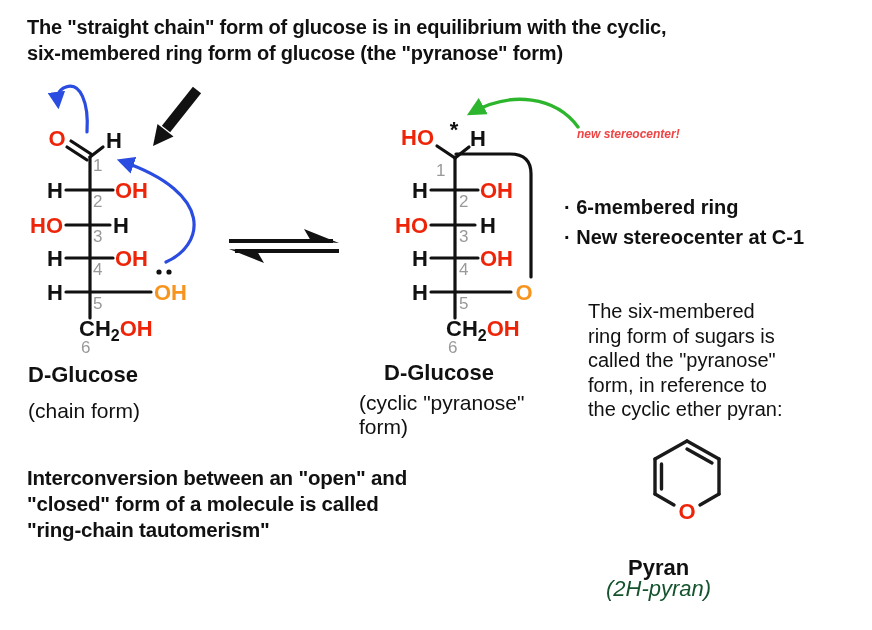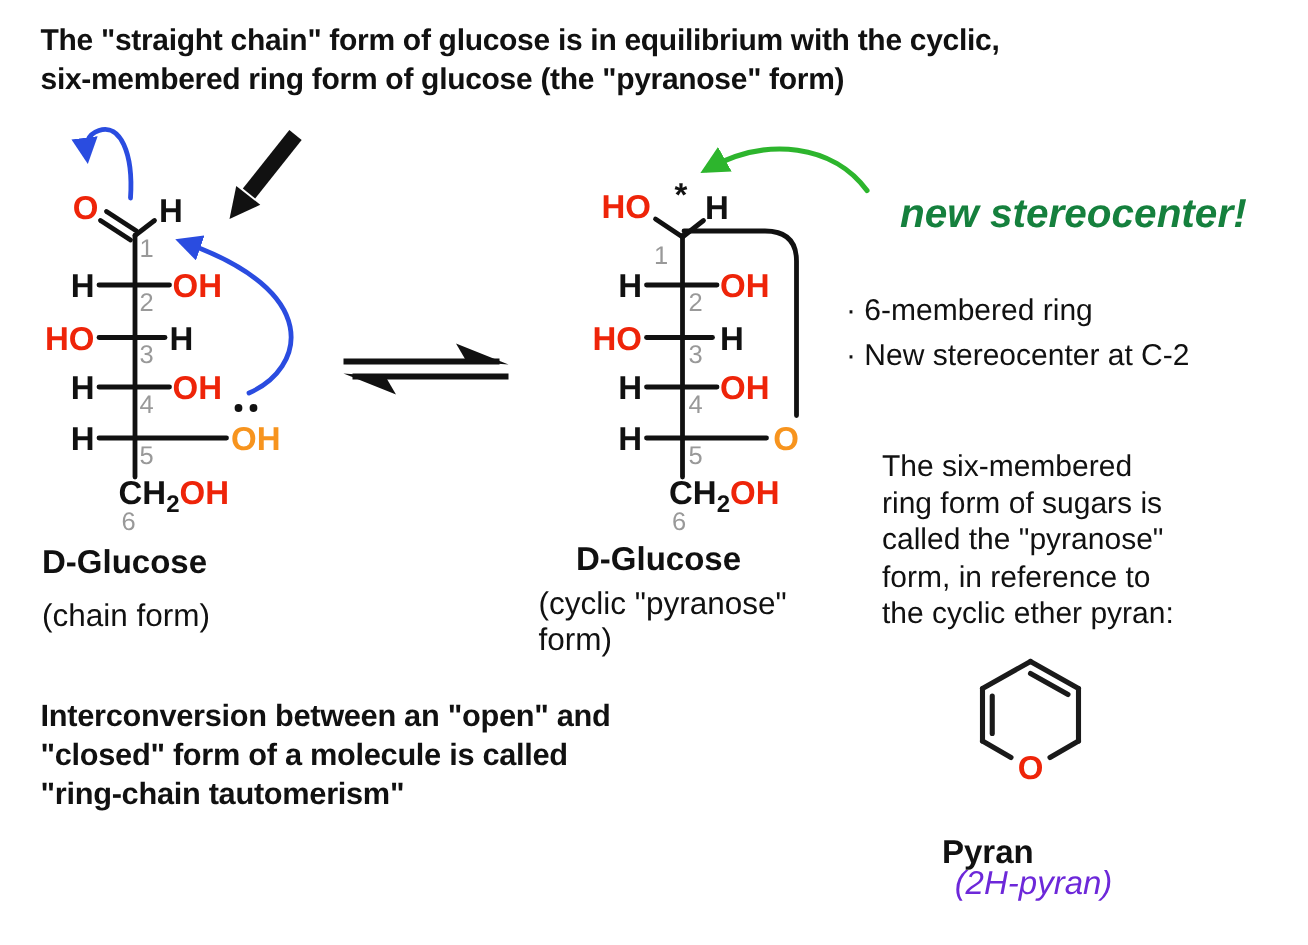--- a/index.html
+++ b/index.html
@@ -3,34 +3,34 @@
 <meta charset="utf-8">
 <style>
   html,body{margin:0;padding:0;background:#fff;}
   #canvas{
     position:relative;width:872px;height:630px;background:#ffffff;overflow:hidden;
     font-family:"Liberation Sans",sans-serif;color:#111;
   }
   .abs{position:absolute;}
   .pre{white-space:pre-line;}
   #title{left:27px;top:14px;font-size:20px;line-height:26px;font-weight:bold;letter-spacing:-0.2px;}
-  .new-stereo{left:600px;top:127px;font-size:27px;font-weight:bold;font-style:italic;color:#15803d;}
-  .bullet{font-size:20px;font-weight:normal;left:564px;}
+  .new-stereo{left:577px;top:127px;font-size:12px;font-weight:bold;font-style:italic;color:#ef4444;}
+  .bullet{font-size:20px;font-weight:bold;left:564px;}
   #bullet1{top:196px;}
   #bullet2{top:226px;}
   #para{left:588px;top:299px;font-size:20px;line-height:24.5px;}
   .mol-label{font-size:22px;font-weight:bold;}
   .mol-sub{font-size:21px;}
   #chain-label{left:28px;top:362px;width:176px;}
   #chain-form{left:28px;top:399px;width:176px;text-align:left;}
   #cyclic-label{left:384px;top:360px;width:176px;}
   #cyclic-form{left:359px;top:391px;}
   #bottom-note{left:27px;top:465px;font-size:20.5px;font-weight:bold;line-height:26px;letter-spacing:-0.2px;}
   #pyran-label{left:628px;top:538px;width:122px;margin-top:17px;}
-  #pyran-alt{left:606px;top:576px;width:166px;text-align:center;font-size:22px;font-style:italic;color:#6d28d9;}
+  #pyran-alt{left:606px;top:576px;width:166px;text-align:left;font-size:22px;font-style:italic;color:#14532d;}
   svg.art{position:absolute;left:0;top:0;}
   svg text{font-family:"Liberation Sans",sans-serif;}
   .atom{font-size:22px;font-weight:bold;fill:#111;}
   .red{fill:#ee2409;}
   .orange{fill:#f7941e;}
   .num{font-size:17px;fill:#999999;font-weight:normal;}
   .bond{stroke:#111;stroke-width:3.2;stroke-linecap:round;fill:none;}
   .ringbond{stroke:#1a1a1a;stroke-width:3.4;stroke-linecap:round;fill:none;}
   .barrow{stroke:#2a4ce0;stroke-width:3.2;fill:none;stroke-linecap:round;}
   .garrow{stroke:#2db52d;stroke-width:3.4;fill:none;stroke-linecap:round;}
@@ -151,21 +151,21 @@
       <text class="atom red" x="687" y="519" text-anchor="middle">O</text>
     </g>
   </svg>
 
   <div class="abs pre" id="title">The "straight chain" form of glucose is in equilibrium with the cyclic,
 six-membered ring form of glucose (the "pyranose" form)</div>
 
   <div class="abs new-stereo">new stereocenter!</div>
 
   <div class="abs bullet" id="bullet1">· 6-membered ring</div>
-  <div class="abs bullet" id="bullet2">· New stereocenter at C-2</div>
+  <div class="abs bullet" id="bullet2">· New stereocenter at C-1</div>
 
   <div class="abs pre" id="para">The six-membered
 ring form of sugars is
 called the "pyranose"
 form, in reference to
 the cyclic ether pyran:</div>
 
   <div class="abs mol-label" id="chain-label">D-Glucose</div>
   <div class="abs mol-sub" id="chain-form">(chain form)</div>
 

